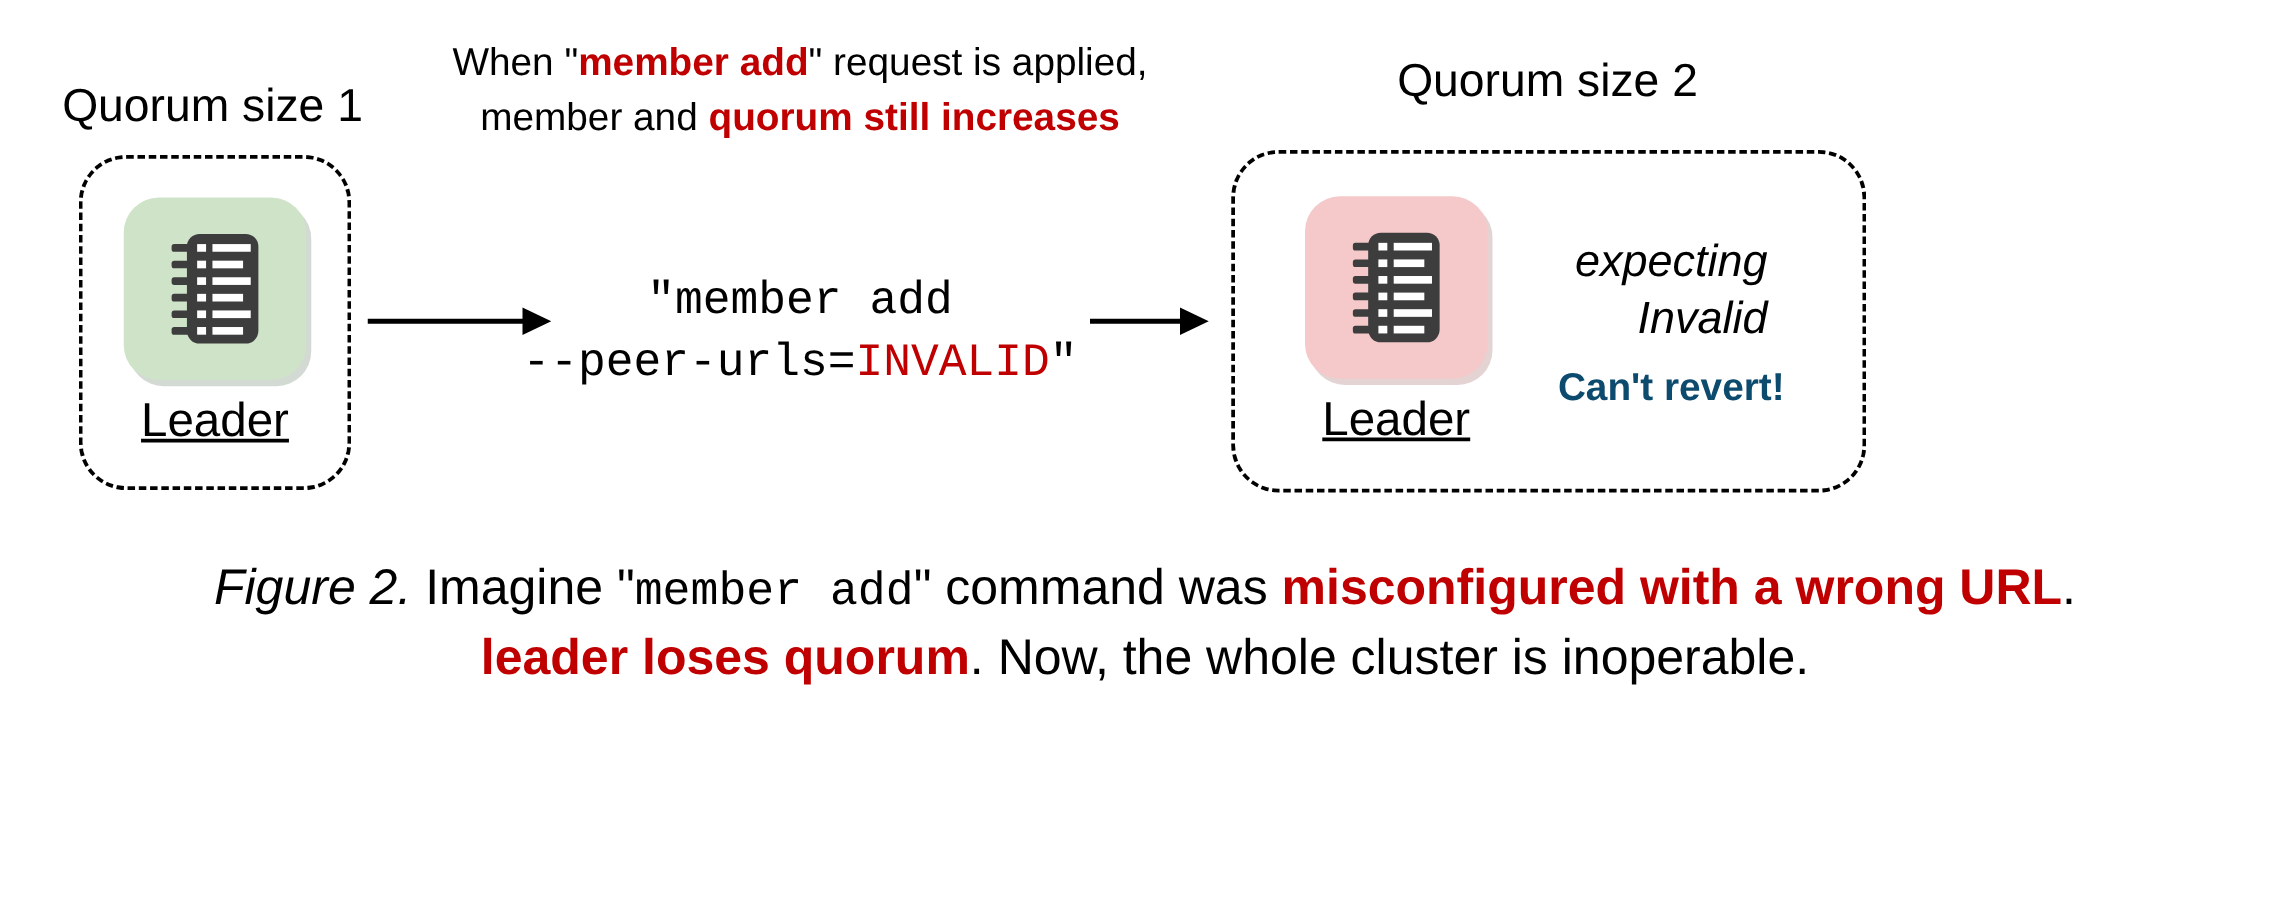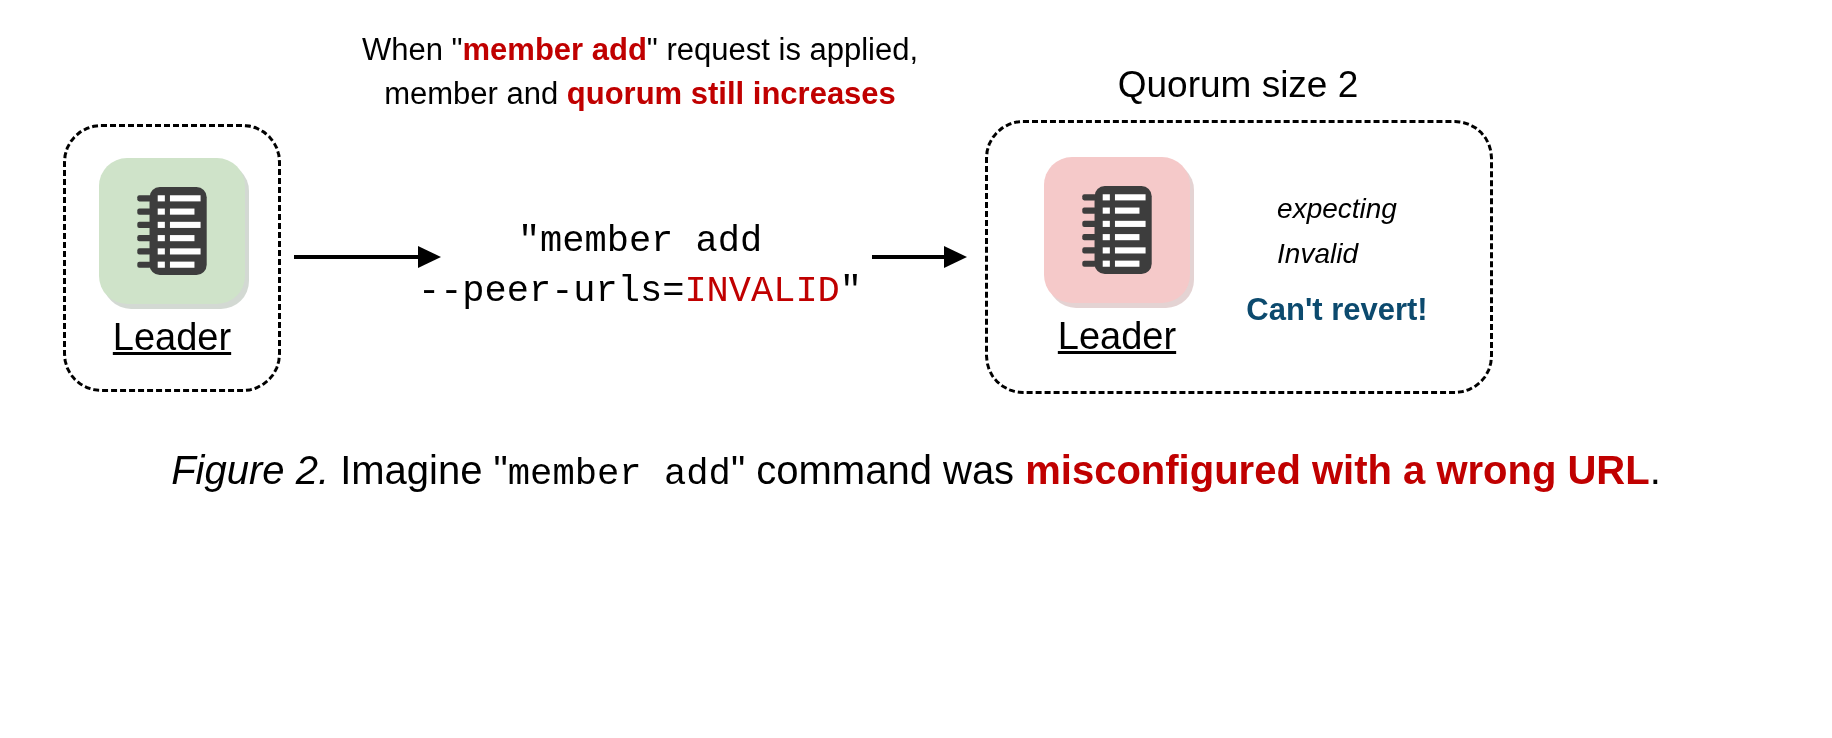--- a/index.html
+++ b/index.html
@@ -9,21 +9,21 @@
     height: 738px;
     background: #ffffff;
     font-family: "Liberation Sans", sans-serif;
     color: #000;
     overflow: hidden;
   }
 
   
   .cluster-title { position: absolute; text-align: center; font-size: 37px; font-weight: 400; }
   .left-title  { left: 30px;  top: 64px; width: 280px; }
-  .right-title { left: 1088px; top: 64px; width: 300px; }
+  .right-title { left: 1088px; top: 44px; width: 300px; }
 
   
   .cluster-box {
     position: absolute;
     border: 3px dashed #000;
     border-radius: 38px;
     box-sizing: border-box;
     display: flex;
   }
   .left-box {
@@ -62,36 +62,37 @@
 
   
   .command {
     position: absolute; left: 330px; top: 216px; width: 620px;
     text-align: center;
     font-family: "Liberation Mono", monospace;
     font-size: 37px; line-height: 50px;
   }
 
   
-  .expecting { font-style: italic; font-size: 28px; line-height: 45px; text-align: left; }
+  .expecting { font-style: italic; font-size: 36px; line-height: 45px; text-align: right; }
   .cant-revert { color: #0c4a6e; font-weight: bold; font-size: 31px; }
 
   
   .caption {
     position: absolute; left: 0; top: 444px; width: 1832px;
     text-align: center; font-size: 40px; line-height: 52px;
   }
   .caption .italic { font-style: italic; }
   .caption .mono { font-family: "Liberation Mono", monospace; font-size: 0.93em; }
 </style>
 </head>
 <body>
 
 <div class="canvas">
 
+  <div class="cluster-title left-title">Quorum size 1</div>
 
   <div class="cluster-box left-box">
     <div class="node green">
       <svg class="node-icon" viewBox="0 0 96 96">
         <rect x="26" y="5" width="56" height="86" rx="10" fill="#3d3d3d"></rect>
         <g fill="#3d3d3d">
           <rect x="14" y="13" width="14" height="6" rx="2"></rect>
           <rect x="14" y="26" width="14" height="6" rx="2"></rect>
           <rect x="14" y="39" width="14" height="6" rx="2"></rect>
           <rect x="14" y="52" width="14" height="6" rx="2"></rect>
@@ -174,15 +175,16 @@
       <div class="expecting">
         <div>expecting</div>
         <div>Invalid</div>
       </div>
       <div class="cant-revert">Can't revert!</div>
     </div>
   </div>
 
   <div class="caption">
     <div><span class="italic">Figure 2.</span><span> Imagine "</span><span class="mono">member add</span><span>" command was </span><span class="red-bold">misconfigured with a wrong URL</span><span>.</span></div>
+    <div><span class="red-bold">leader loses quorum</span><span>. Now, the whole cluster is inoperable.</span></div>
   </div>
 
 </div>
 
 </body></html>

